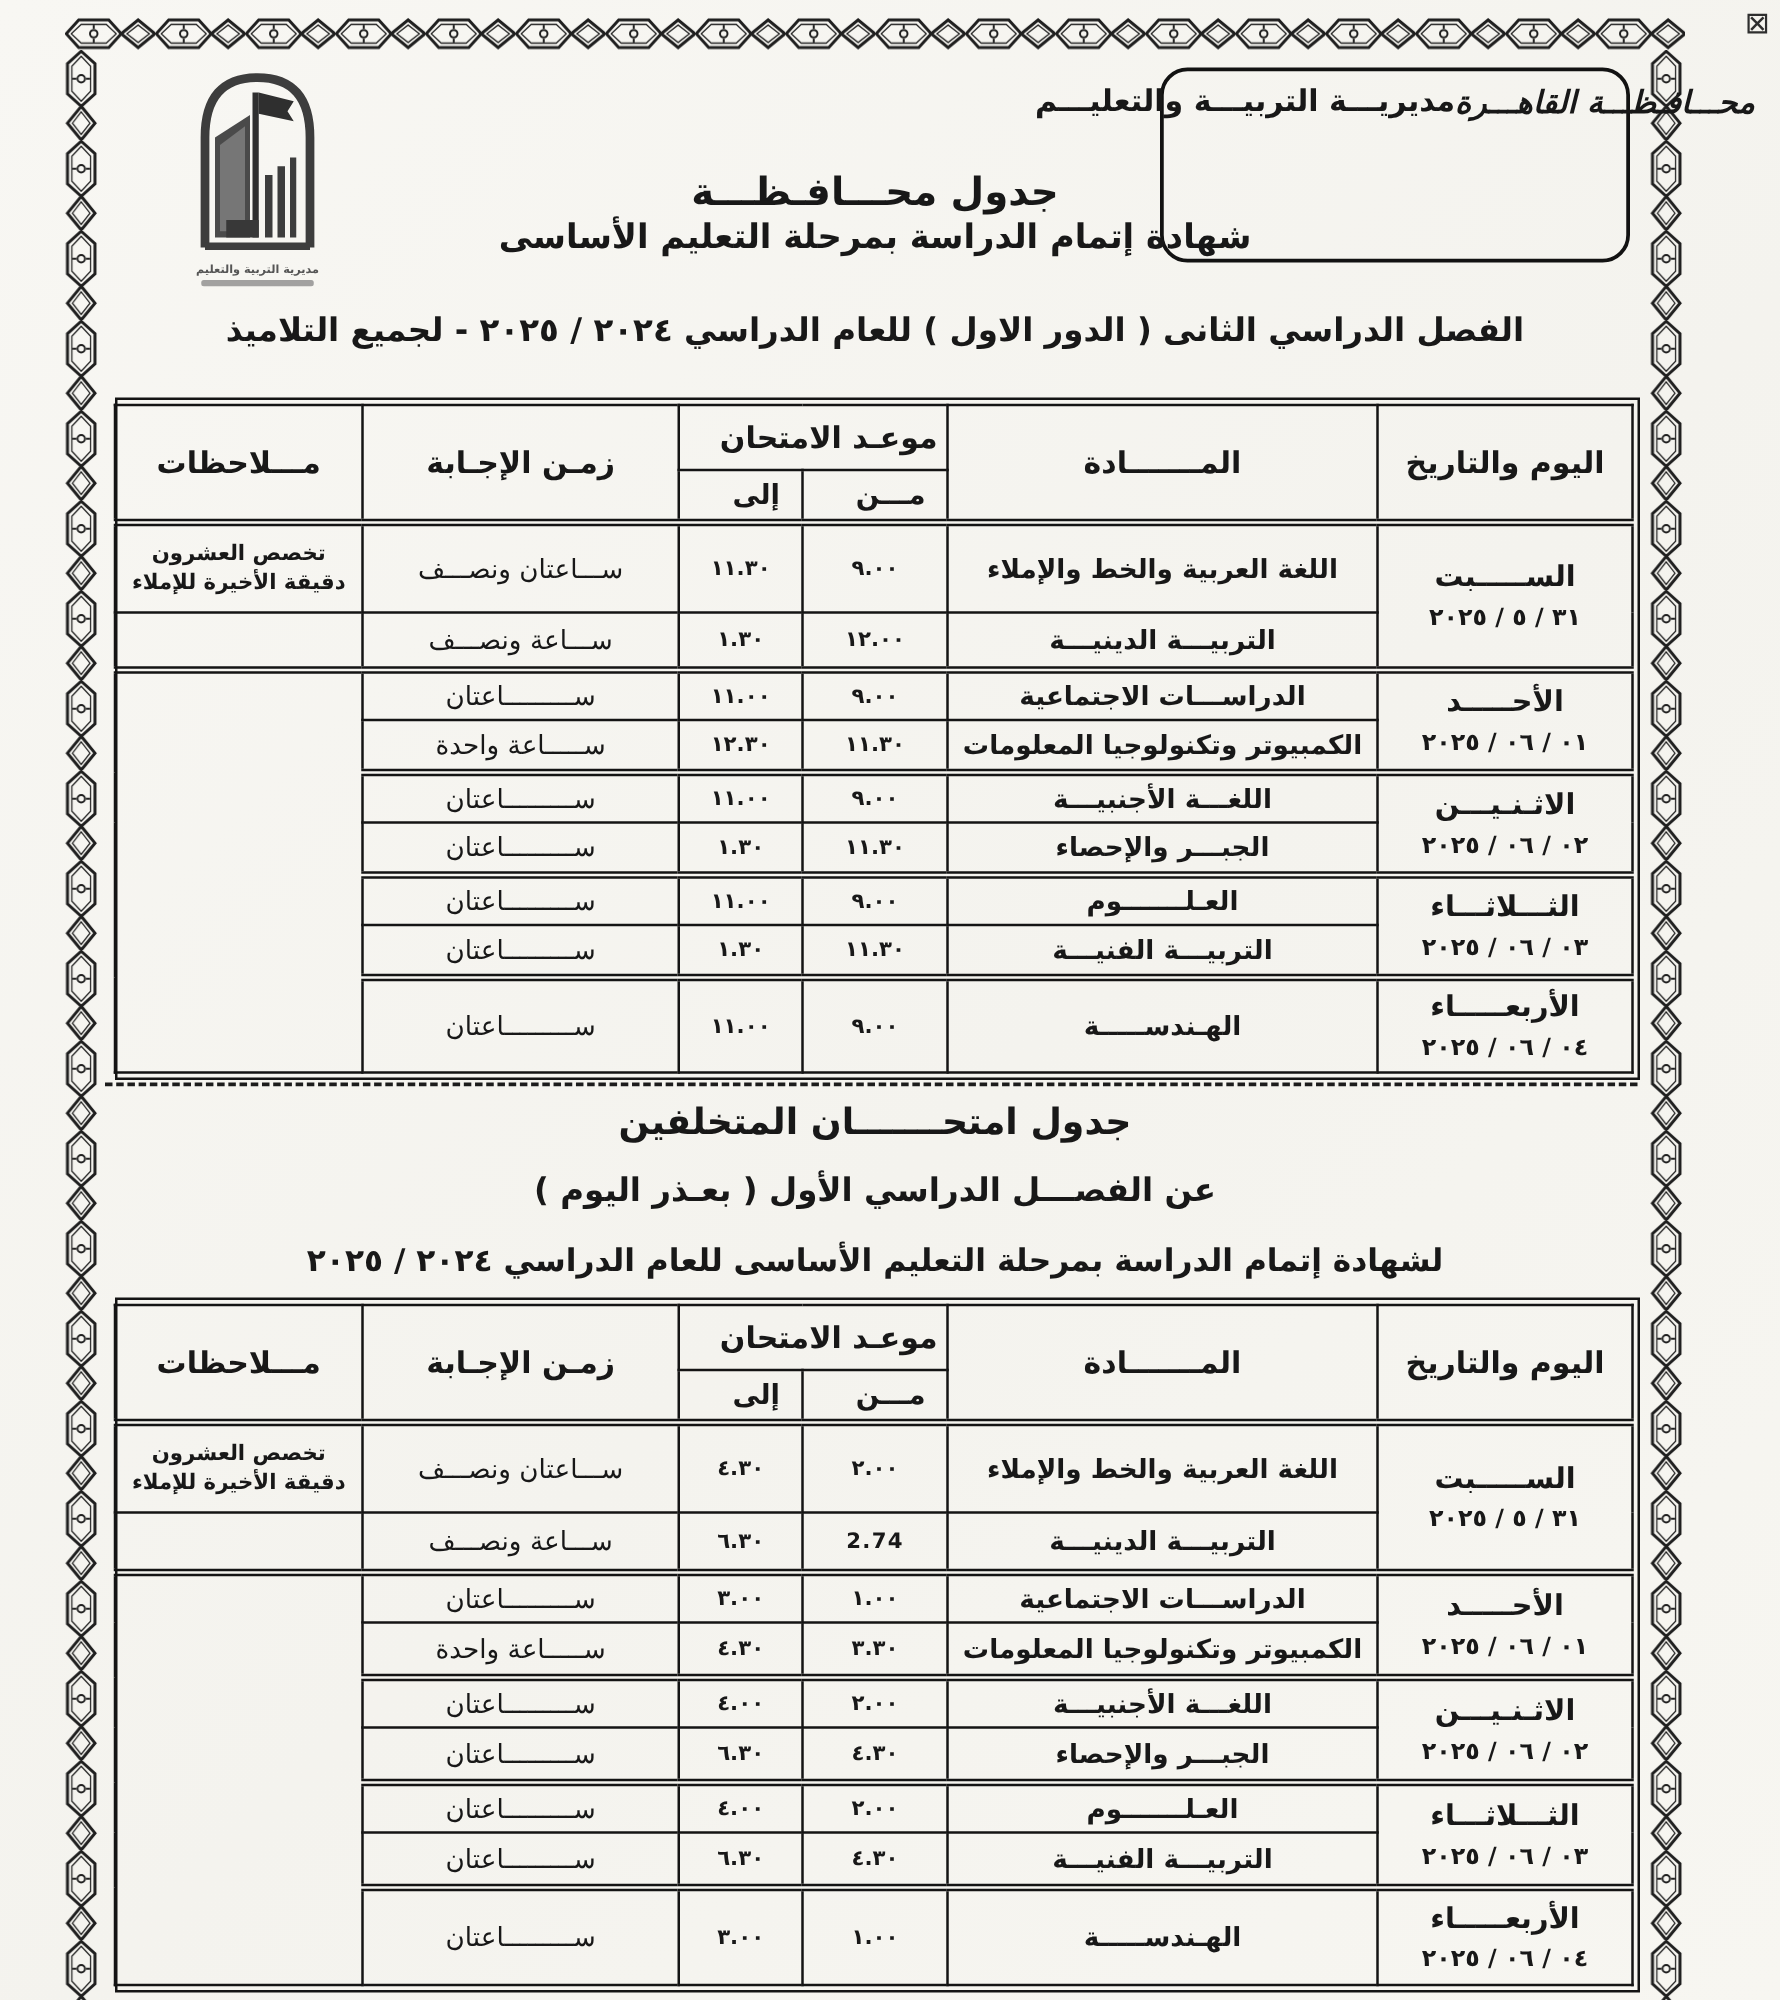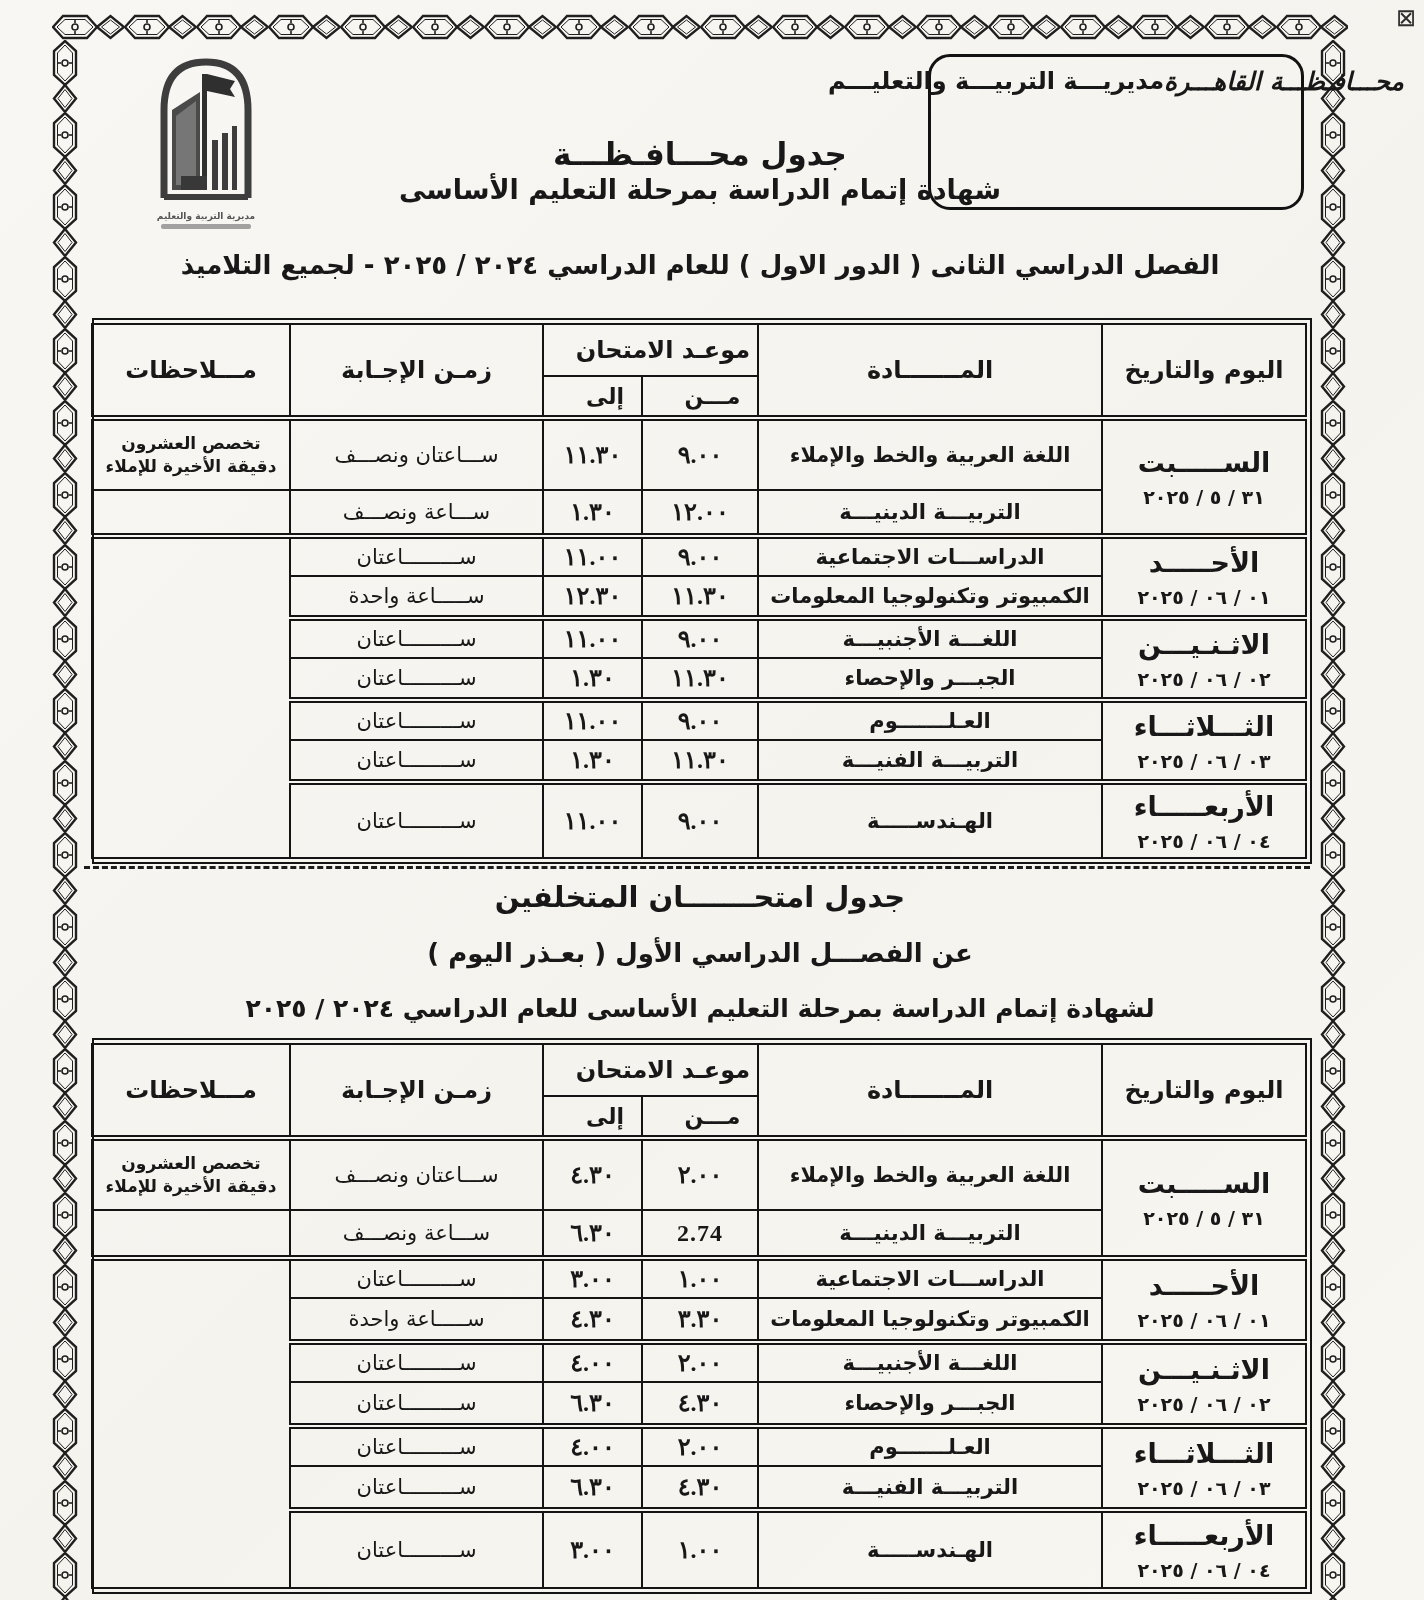--- a/index.html
+++ b/index.html
@@ -51,24 +51,24 @@
   .sched th, .sched td { border:2px solid #141414; padding:1px 6px; text-align:center; vertical-align:middle; }
   .sched thead th { font-size:24px; font-weight:700; }
   .sched thead tr.h2 th { font-size:22px; }
   .sched thead tr.h2 th, .sched thead th[colspan] { border-bottom-width:2px;padding-left:31px; }
   .sched thead tr.h1 th[rowspan], .sched thead tr.h2 th { border-bottom:6px double #141414; }
   .sched tbody tr.gsep td { border-top:6px double #141414; }
   .c-day  { width:204px; } .c-subj { width:344px; }
   .c-from { width:116px; } .c-to   { width:99px;  }
   .c-dur  { width:253px; } .c-note { width:198px; }
   td.day { font-weight:700; }
-  .dayname { font-size:27px; margin-bottom:8px; }
+  .dayname { font-size:23px; margin-bottom:8px; }
   .daydate { font-size:19px; letter-spacing:1px; white-space:nowrap; }
   td.subj { font-size:21px; font-weight:700; }
-  td.tm   { font-size:24px; font-weight:700; letter-spacing:1px;font-family:Liberation Serif, serif; }
+  td.tm   { font-size:17px; font-weight:700; letter-spacing:1px; }
   td.dur  { font-size:21px; font-weight:400; }
   td.note { font-size:17px; font-weight:700; line-height:1.35; padding:2px 4px;margin-left:12px; }
 </style>
 </head>
 <body>
 
 <div class="page">
 
   <svg class="chain" style="left:52px; top:12px;" width="1296" height="30">
     <defs>

